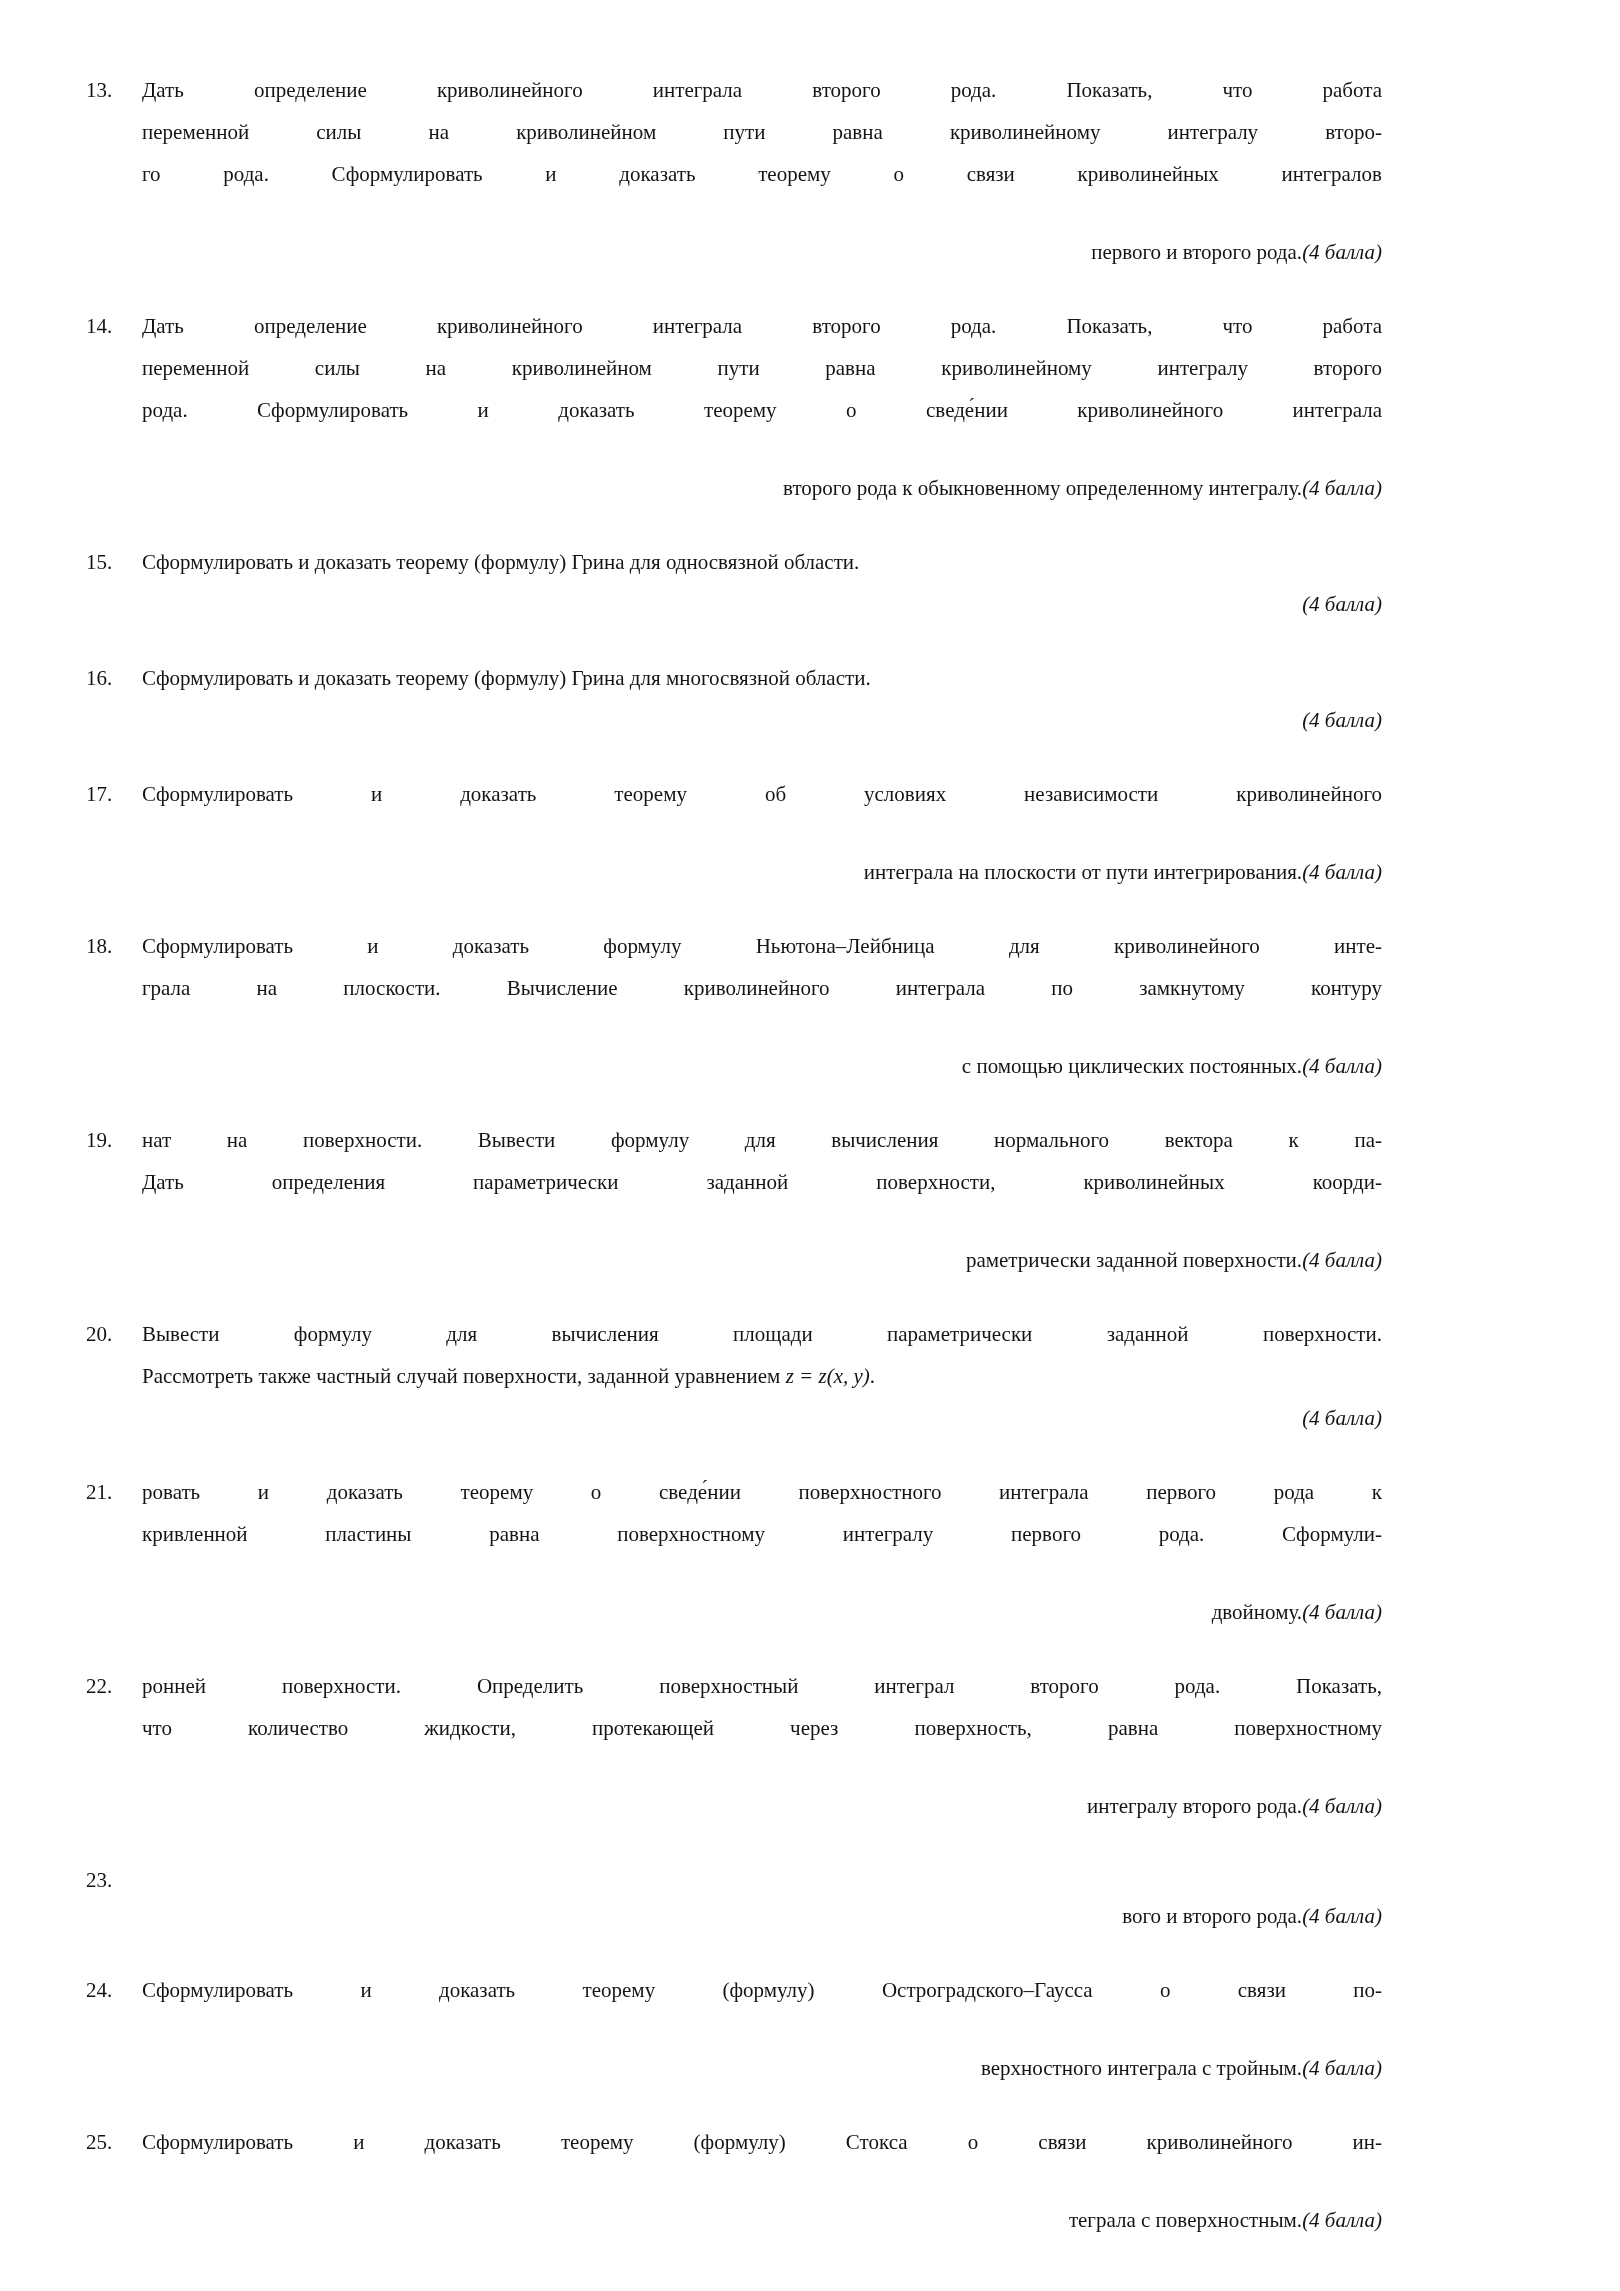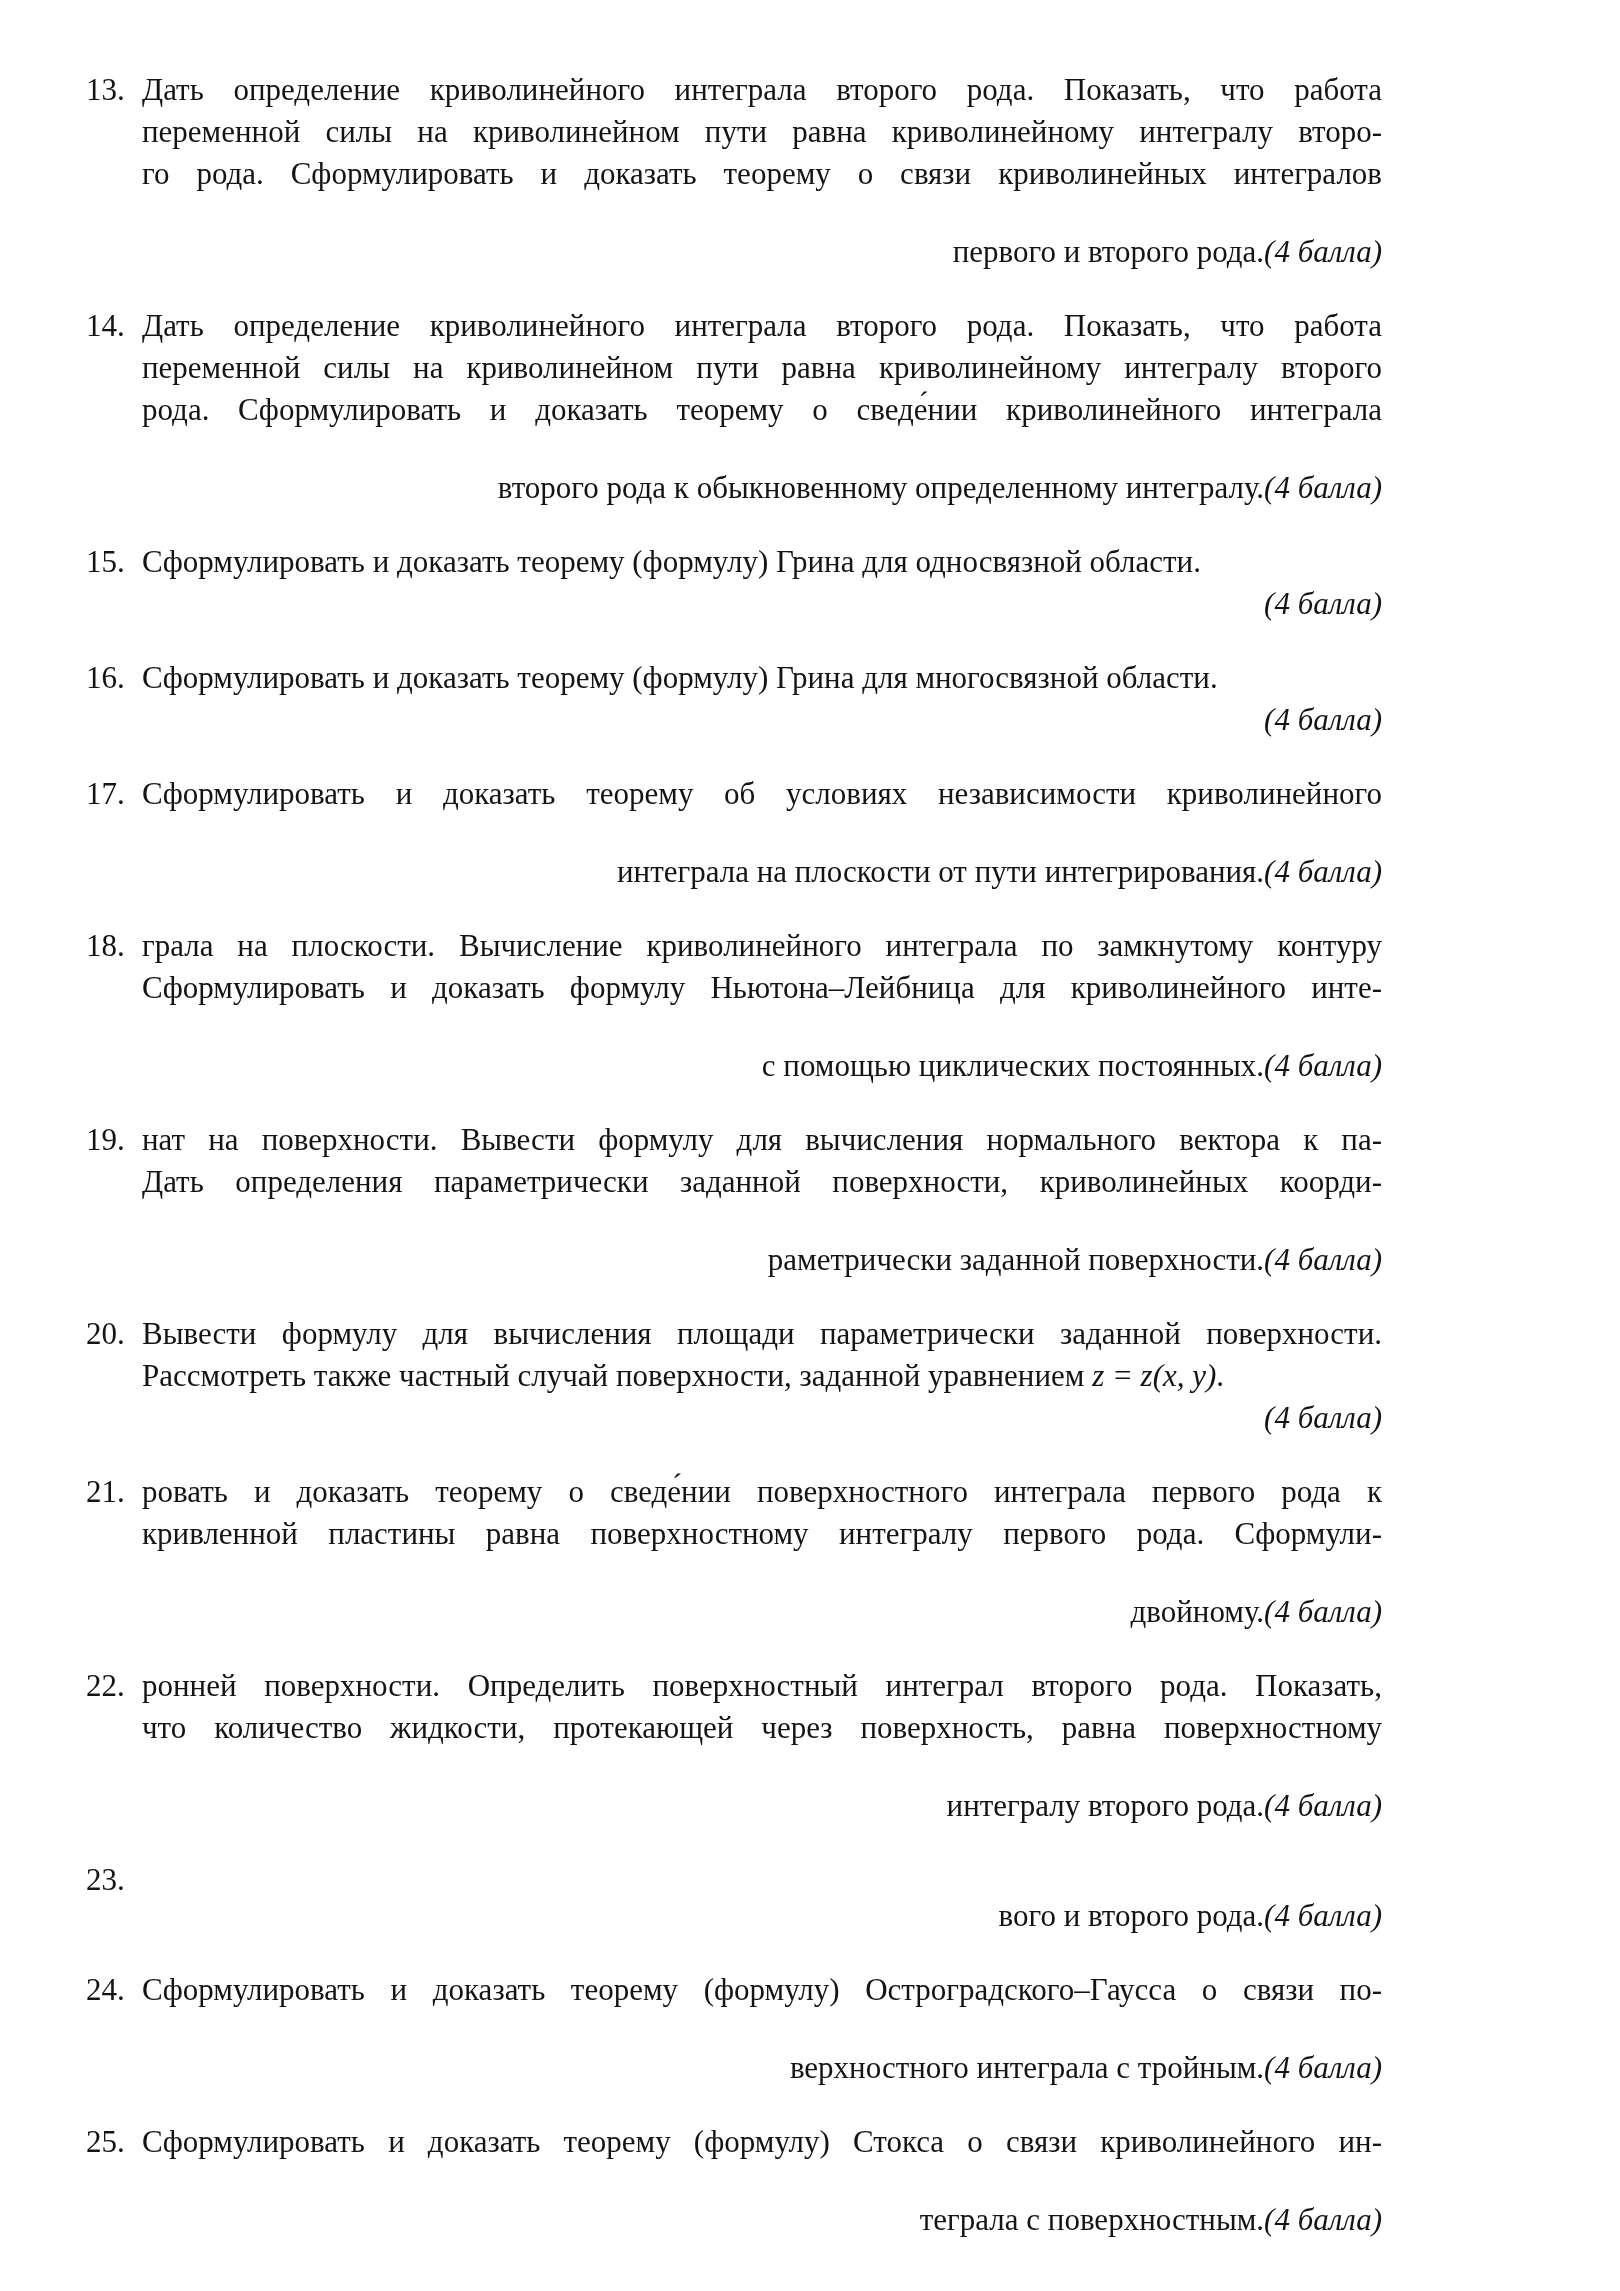--- a/index.html
+++ b/index.html
@@ -10,21 +10,21 @@
     background: #ffffff;
     overflow: hidden;
   }
   .page {
     position: relative;
     width: 1468px;
     height: 2292px;
     background: #ffffff;
     color: #141414;
     font-family: "Liberation Serif", "DejaVu Serif", serif;
-    font-size: 31px;
+    font-size: 21px;
     line-height: 42px;
   }
   .list {
     position: absolute;
     left: 86px;
     top: 69px;
     width: 1296px;
   }
   .item {
     display: flex;
@@ -119,22 +119,22 @@
         <div class="tail">
           <span class="tail-text">интеграла на плоскости от пути интегрирования.</span>
           <span class="points">(4 балла)</span>
         </div>
       </div>
     </div>
 
     <div class="item">
       <div class="num">18.</div>
       <div class="body">
+        <div class="jline">Сформулировать и доказать формулу Ньютона–Лейбница для криволинейного инте-</div>
         <div class="jline">грала на плоскости. Вычисление криволинейного интеграла по замкнутому контуру</div>
-        <div class="jline">Сформулировать и доказать формулу Ньютона–Лейбница для криволинейного инте-</div>
         <div class="tail">
           <span class="tail-text">с помощью циклических постоянных.</span>
           <span class="points">(4 балла)</span>
         </div>
       </div>
     </div>
 
     <div class="item">
       <div class="num">19.</div>
       <div class="body">

